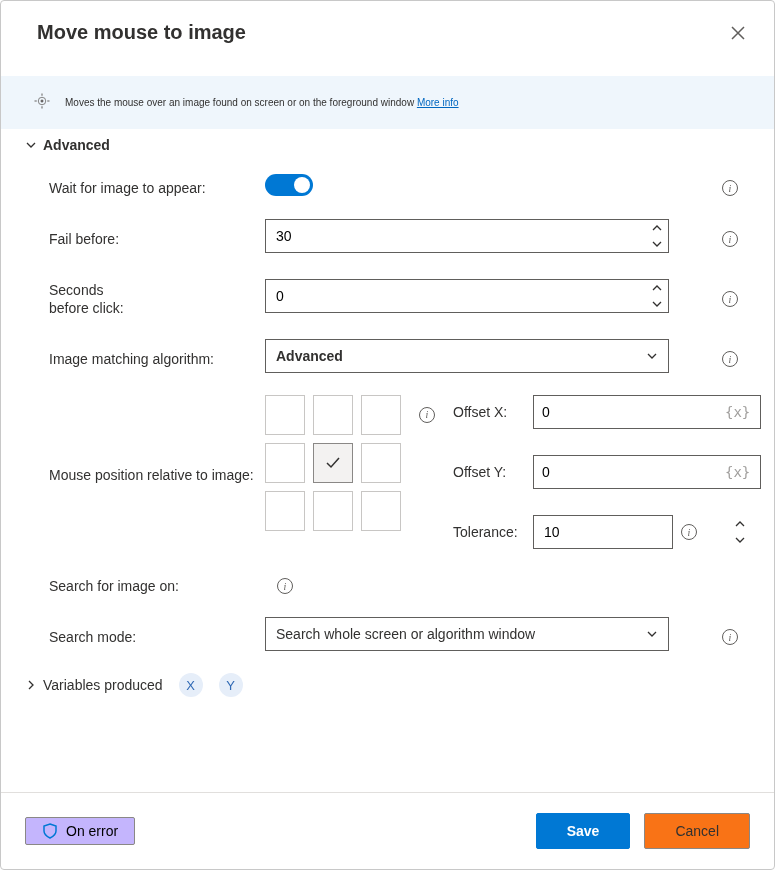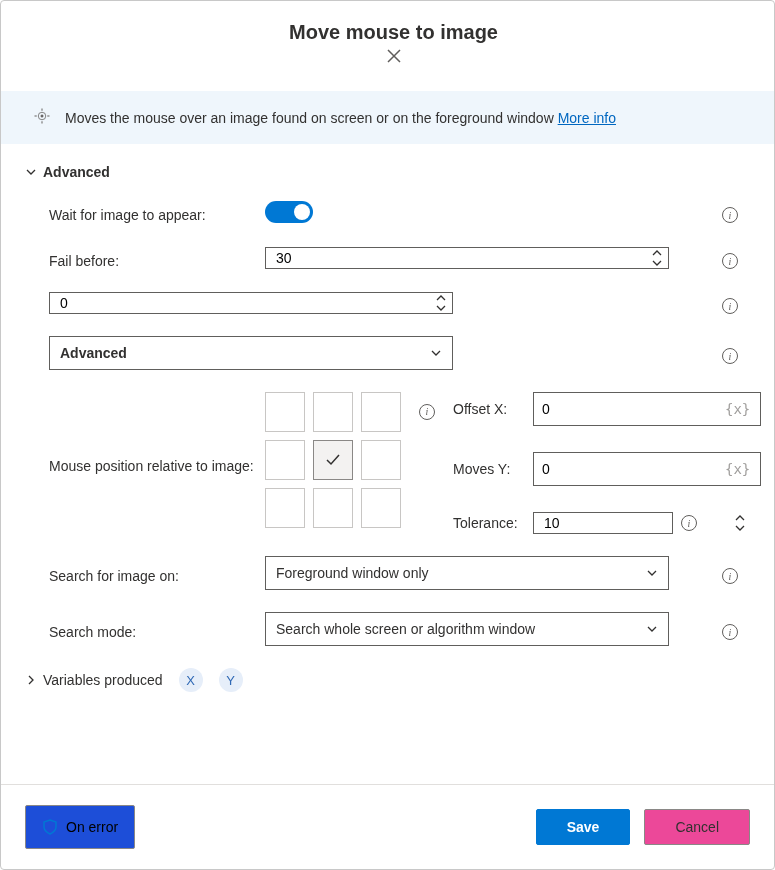--- a/index.html
+++ b/index.html
@@ -1,39 +1,39 @@
 <!DOCTYPE html>
 <html><head>
 <meta charset="utf-8">
 <style>
   * { box-sizing: border-box; margin: 0; padding: 0; }
   html, body { width: 775px; height: 870px; font-family: "Segoe UI", Arial, sans-serif; font-size: 14px; color: #323130; }
   .dialog { width: 775px; height: 870px; background: #fff; border: 1px solid #c8c8c8; border-radius: 4px; display: flex; flex-direction: column; overflow: hidden; }
-  .header { display: flex; align-items: center; justify-content: space-between; padding: 20px 24px 20px 36px; flex-direction: column; }
+  .header { display: flex; align-items: flex-start; justify-content: space-between; padding: 20px 24px 28px 36px; }
   .header h1 { font-size: 20px; font-weight: 600; }
   .close-btn { background: none; border: none; cursor: pointer; padding: 4px; }
   .close-btn svg { width: 16px; height: 16px; stroke: #605e5c; stroke-width: 1.5; }
   .desc-banner { background: #eff6fc; padding: 16px 24px 16px 32px; display: flex; align-items: center; gap: 14px; }
-  .desc-banner .desc-text { font-size: 14px; color: #323130; }
+  .desc-banner .desc-text { font-size: 10px; color: #323130; }
   .desc-banner a { color: #0067c0; text-decoration: underline; cursor: pointer; }
   .target-icon svg { width: 18px; height: 18px; stroke: #605e5c; fill: none; }
-  .body { flex: 1; overflow-y: auto; padding: 20px 24px 0 24px; position: relative; }
+  .body { flex: 1; overflow-y: auto; padding: 8px 24px 0 24px; position: relative; }
   .section-header { display: flex; align-items: center; gap: 6px; cursor: pointer; margin-bottom: 20px; }
   .section-header .chev { width: 12px; height: 12px; }
   .section-header .label { font-size: 14px; font-weight: 600; }
   .row { display: flex; align-items: center; margin-bottom: 22px; padding-left: 24px; }
   .row-label { width: 216px; padding-top: 6px; flex-shrink: 0; line-height: 18px; }
   .row-ctrl { flex: 1; display: flex; align-items: center; }
   .row-info { width: 40px; display: flex; justify-content: center; align-items: center; flex-shrink: 0; padding-top: 6px; }
   .info-icon { width: 16px; height: 16px; border: 1.3px solid #605e5c; border-radius: 50%; display: inline-flex; align-items: center; justify-content: center; font-size: 10px; font-style: italic; font-family: Georgia, serif; color: #605e5c; cursor: default; }
   
   .toggle { width: 48px; height: 22px; border-radius: 11px; background: #0078d4; position: relative; cursor: pointer; border: none; }
   .toggle::after { content: ""; position: absolute; right: 3px; top: 3px; width: 16px; height: 16px; background: #fff; border-radius: 50%; }
   
-  .stepper { display: flex; border: 1px solid #605e5c; background: #fff; height: 22px; width: 404px; align-items: stretch; }
+  .stepper { display: flex; border: 1px solid #605e5c; background: #fff; height: 34px; width: 404px; align-items: stretch; }
   .stepper input { flex: 1; border: none; padding: 0 10px; font-size: 14px; outline: none; background: transparent; }
   .stepper .btns { width: 22px; display: flex; flex-direction: column; border-left: 0px solid #ccc; }
   .stepper .btns button { flex:1; border:none; background:#fff; cursor:pointer; display:flex; align-items:center; justify-content:center; }
   .stepper .btns svg { width: 10px; height: 6px; stroke: #323130; fill: none; stroke-width: 1.3; }
   .select { display: flex; align-items: center; justify-content: space-between; border: 1px solid #605e5c; background: #fff; height: 34px; width: 404px; padding: 0 10px; cursor: pointer; }
   .select.bold span { font-weight: 600; }
   .select .chev-down { width: 12px; height: 12px; }
   
   .gridwrap { display:flex; gap:18px; align-items:flex-start; }
   .pos-grid { display: grid; grid-template-columns: repeat(3, 40px); grid-template-rows: repeat(3, 40px); gap: 8px; }
@@ -47,26 +47,26 @@
   .oxy-input { flex:1; height: 34px; border: 1px solid #605e5c; display:flex; align-items:center; padding: 0 8px; }
   .oxy-input input { flex:1; border:none; outline:none; font-size:14px; background:transparent; }
   .var-placeholder { color: #a19f9d; font-size: 14px; font-family: Consolas, monospace; padding:0 2px; }
   .oxy-stepper { width: 140px; }
   
   .vars-header { display:flex; align-items:center; gap:6px; cursor:pointer; padding-left:0; margin-top: 4px; }
   .vars-header .chev { width:12px; height:12px; }
   .var-chip { display:inline-flex; align-items:center; justify-content:center; width:24px; height:24px; border-radius:12px; background:#e6eef9; color:#3069b5; font-size:13px; margin-left:10px; }
   
   .footer { border-top: 1px solid #e1dfdd; padding: 20px 24px; display:flex; align-items:center; justify-content:space-between; }
-  .on-error { display:flex; align-items:center; gap:8px; border:1px solid #8a8886; background:#1d4ed8; height:44px; padding:0 16px; border-radius:2px; cursor:pointer; font-size:14px; }
+  .on-error { display:flex; align-items:center; gap:8px; border:1px solid #8a8886; background:#c4b5fd; height:28px; padding:0 16px; border-radius:2px; cursor:pointer; font-size:14px; }
   .on-error svg { width:16px; height:16px; stroke:#0078d4; fill:none; stroke-width:1.5; }
   .footer-actions { display:flex; gap:14px;padding-left:24px; }
   .btn { height:36px; padding:0 30px; border-radius:2px; cursor:pointer; font-size:14px; border:1px solid; }
   .btn.primary { background:#0078d4; border-color:#0078d4; color:#fff; font-weight:600; }
-  .btn.secondary { background:#ec4899; border-color:#8a8886; color:#323130; }
+  .btn.secondary { background:#f97316; border-color:#8a8886; color:#323130; }
 </style>
 </head>
 <body>
 
 <div class="dialog">
 
   <div class="header">
     <h1>Move mouse to image</h1>
     <button class="close-btn">
       <svg viewBox="0 0 16 16">
@@ -127,20 +127,22 @@
               </button>
           </div>
         </div>
       </div>
       <div class="row-info">
           <span class="info-icon">i</span>
         </div>
     </div>
 
     <div class="row">
+      <div class="row-label" style="white-space:pre-line">Seconds
+before click:</div>
       <div class="row-ctrl">
         <div class="stepper">
           <input type="text" value="0" style="">
           <div class="btns">
             <button>
                 <svg viewBox="0 0 10 6">
                   <path d="M1 5 L5 1 L9 5"></path>
                 </svg>
               </button>
             <button>
@@ -150,20 +152,21 @@
               </button>
           </div>
         </div>
       </div>
       <div class="row-info">
           <span class="info-icon">i</span>
         </div>
     </div>
 
     <div class="row">
+      <div class="row-label">Image matching algorithm:</div>
       <div class="row-ctrl">
         <div class="select bold">
           <span>Advanced</span>
           <svg class="chev-down" viewBox="0 0 12 12">
               <path d="M2 4 L6 8 L10 4" fill="none" stroke="#323130" stroke-width="1.3"></path>
             </svg>
         </div>
       </div>
       <div class="row-info">
           <span class="info-icon">i</span>
@@ -192,21 +195,21 @@
         <div class="oxy-rows">
           <div class="oxy-row">
             <span class="olabel">Offset X:</span>
             <div class="oxy-input">
               <input type="text" value="0" style="">
               <span class="var-placeholder">{x}</span>
             </div>
 
           </div>
           <div class="oxy-row">
-            <span class="olabel">Moves Y:</span>
+            <span class="olabel">Offset Y:</span>
             <div class="oxy-input">
               <input type="text" value="0" style="">
               <span class="var-placeholder">{x}</span>
             </div>
 
           </div>
           <div class="oxy-row">
             <span class="olabel">Tolerance:</span>
             <div class="stepper oxy-stepper">
               <input type="text" value="10" style="">
@@ -225,28 +228,20 @@
             </div>
             <span class="info-icon">i</span>
           </div>
         </div>
       </div>
 
     </div>
 
     <div class="row">
       <div class="row-label">Search for image on:</div>
-      <div class="row-ctrl">
-        <div class="select">
-          <span>Foreground window only</span>
-          <svg class="chev-down" viewBox="0 0 12 12">
-              <path d="M2 4 L6 8 L10 4" fill="none" stroke="#323130" stroke-width="1.3"></path>
-            </svg>
-        </div>
-      </div>
       <div class="row-info">
           <span class="info-icon">i</span>
         </div>
     </div>
 
     <div class="row">
       <div class="row-label">Search mode:</div>
       <div class="row-ctrl">
         <div class="select">
           <span>Search whole screen or algorithm window</span>

